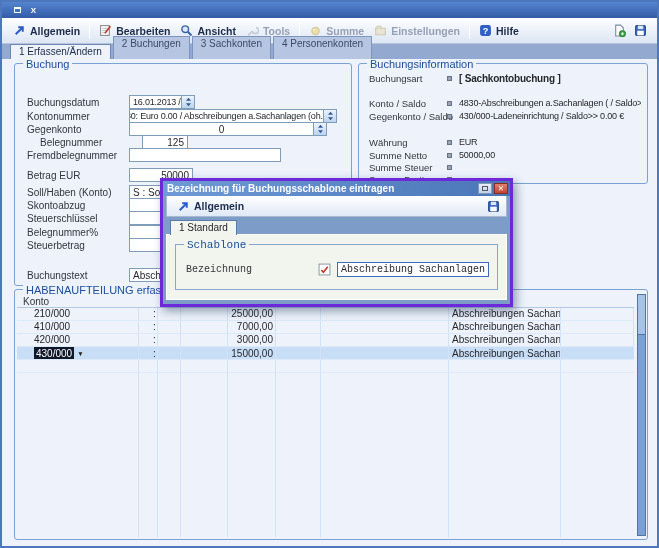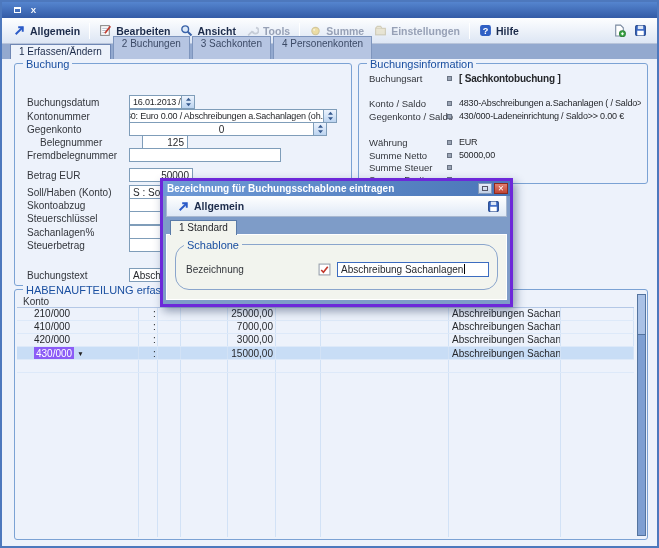--- a/index.html
+++ b/index.html
@@ -57,21 +57,21 @@
   
   .tablewrap { position:absolute; left:2px; top:5px; right:13px; bottom:2px; display:flex; flex-direction:column; }
   .thead { height:13px; border-bottom:1px solid #b4c8e6; display:flex; align-items:center; padding-left:6px; font-size:10px; color:#33363c; }
   .trow { display:grid; grid-template-columns:122px 19px 23px 47px 48px 45px 128px 112px 1fr; height:13px; border-bottom:1px solid #dde9f9; font-size:10px; align-items:center; }
   .trow > div { border-right:1px solid #d2e2f6; height:100%; display:flex; align-items:center; overflow:hidden; white-space:nowrap; }
   .trow > div:last-child { border-right:none; }
   .cell-konto { padding-left:17px; gap:3px; }
   .cell-netto { justify-content:flex-end; padding-right:2px; }
   .cell-text { padding-left:3px; justify-content:space-between; padding-right:4px; }
   .trow.selected { background:#c8ddf6; }
-  .trow.selected .konto-num { background:#8b5cf6; color:#fff; padding:2px 2px; }
+  .trow.selected .konto-num { background:#0f172a; color:#fff; padding:2px 2px; }
   .dd { font-size:6.5px; color:#222; }
   .tfill { flex:1; display:grid; grid-template-columns:122px 19px 23px 47px 48px 45px 128px 112px 1fr; }
   .tfill > div { border-right:1px solid #d2e2f6; }
   .tfill > div:last-child { border-right:none; }
   .vscroll { position:absolute; right:1px; top:4px; bottom:3px; width:9px; background:#7e9fd2; border:1px solid #54749f; }
   .vscroll .thumb { position:absolute; top:0; left:0; right:0; height:40px; background:#a9c1e6; border-bottom:1px solid #54749f; }
 
   
   .dialog { position:absolute; left:158px; top:176px; width:353px; z-index:50; background:#7e9cc8; border:3px solid #6d28d9; padding:0 3px 4px; box-shadow:3px 4px 9px rgba(25,45,85,.45); }
   .dlg-title { height:15px; display:flex; align-items:center; color:#fff; font-weight:bold; font-size:10px; padding:0 2px 0 4px; background:linear-gradient(90deg,#6f9ad6,#4a76b8); margin:0 -3px; white-space:nowrap; }
@@ -79,21 +79,21 @@
   .dbtn { width:14px; height:11px; margin-left:2px; border:1px solid #8298b8; display:flex; align-items:center; justify-content:center; font-size:7.5px; }
   .dbtn.min { background:linear-gradient(#e8eef8,#c2d0e6); color:#445; }
   .dbtn.min span { width:6px; height:5px; border:1px solid #556; display:block; }
   .dbtn.close { background:linear-gradient(#e08070,#c04434); border-color:#8c2a1e; color:#fff; font-weight:bold; }
   .dlg-menu { height:21px; background:linear-gradient(#ffffff,#dfe9f6); border:1px solid #a8b8d0; border-top:none; display:flex; align-items:center; padding:0 6px; margin-bottom:0; }
   .dlg-menu .mitem { padding:1px 4px; }
   .dlg-menu .save { margin-left:auto; }
   .dlg-tabs { height:17px; position:relative; }
   .dlg-tab { position:absolute; left:4px; top:3px; height:15px; background:#f2f4ee; border:1px solid #5a7ba8; border-bottom:none; font-size:10px; padding:1px 8px 0; z-index:2; }
   .dlg-page { height:66px; background:#f2f4ee; border:1px solid #fff; position:relative; }
-  .dlg-group { position:absolute; left:8px; right:8px; top:9px; height:46px; border:1px solid #8aa5cc; border-radius:14px; }
+  .dlg-group { position:absolute; left:8px; right:8px; top:9px; height:46px; border:1px solid #8aa5cc; border-radius:0;font-family:Liberation Mono, monospace; }
   .dlg-group .legend { background:#f2f4ee; }
   .dlg-frow { position:absolute; left:10px; right:6px; top:16px; height:16px; display:flex; align-items:center; }
   .dlg-frow .flabel { position:static; width:132px; font-size:10px; }
   .dlg-input { height:15px; width:152px; background:#fff; border:1px solid #3c6cc0; font-size:10px; display:flex; align-items:center; padding:0 3px; margin-left:6px; white-space:nowrap; }
   .caret { width:1px; height:10px; background:#000; margin-left:1px; }
 </style>
 </head>
 <body>
 
 <div class="window">
@@ -250,21 +250,21 @@
         <span class="flabel">Skontoabzug</span>
         <span class="fctrl tbox" style="width:64px;"></span>
       </div>
 
       <div class="frow" style="top:147px; left:0; right:0;">
         <span class="flabel">Steuerschlüssel</span>
         <span class="fctrl tbox" style="width:150px;"></span>
       </div>
 
       <div class="frow" style="top:161px; left:0; right:0;">
-        <span class="flabel">Sachanlagen%</span>
+        <span class="flabel">Belegnummer%</span>
         <span class="fctrl tbox" style="width:64px;"></span>
       </div>
 
       <div class="frow" style="top:174px; left:0; right:0;">
         <span class="flabel">Steuerbetrag</span>
         <span class="fctrl tbox" style="width:64px;"></span>
       </div>
 
       <div class="frow" style="top:204px; left:0; right:0;">
         <span class="flabel">Buchungstext</span>

